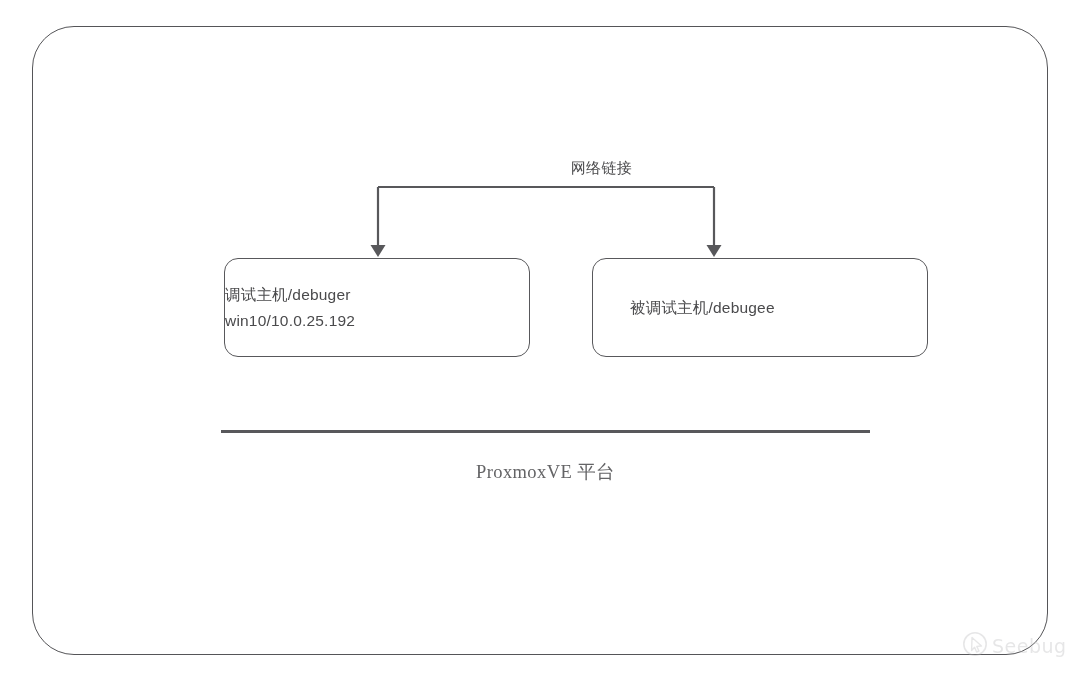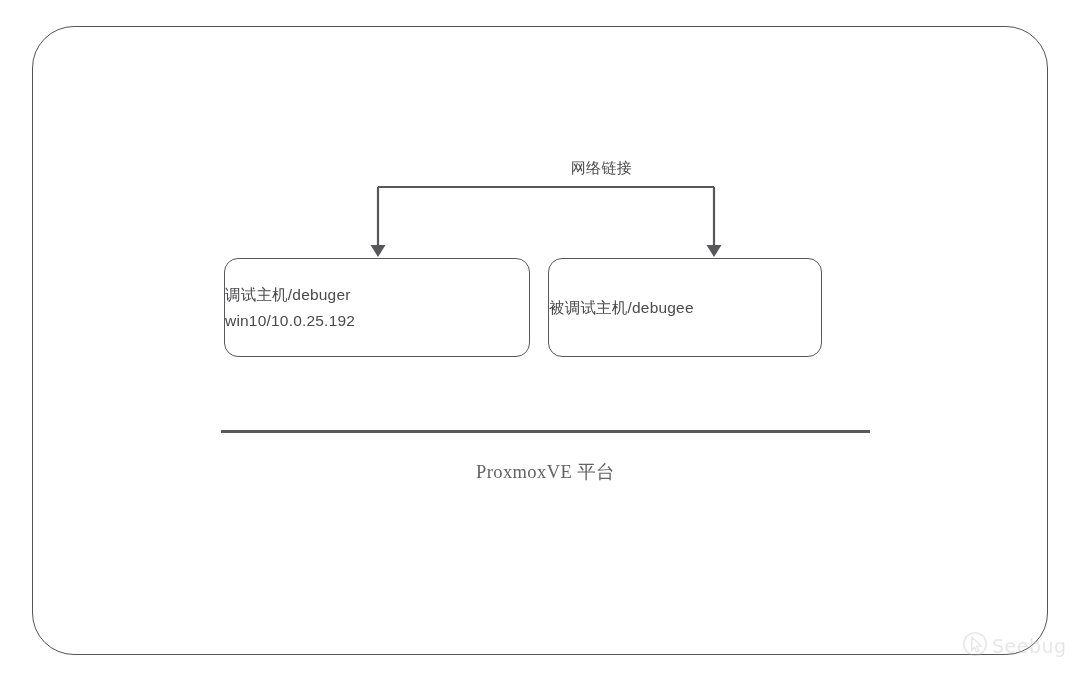--- a/index.html
+++ b/index.html
@@ -71,22 +71,23 @@
     flex-direction: column;
     align-items: flex-start;
     justify-content: center;
     background: #ffffff;
   }
   .host-box.left {
     left: 224px;
     width: 306px;
   }
   .host-box.right {
-    left: 548px;
-    width: 274px;
+    left: 592px;
+    width: 336px;
+    padding-left: 37px;
   }
   .host-line {
     font-size: 15.5px;
     color: #4a4a4c;
     line-height: 1.62;
     letter-spacing: 0.2px;
     white-space: nowrap;
   }
 
   

